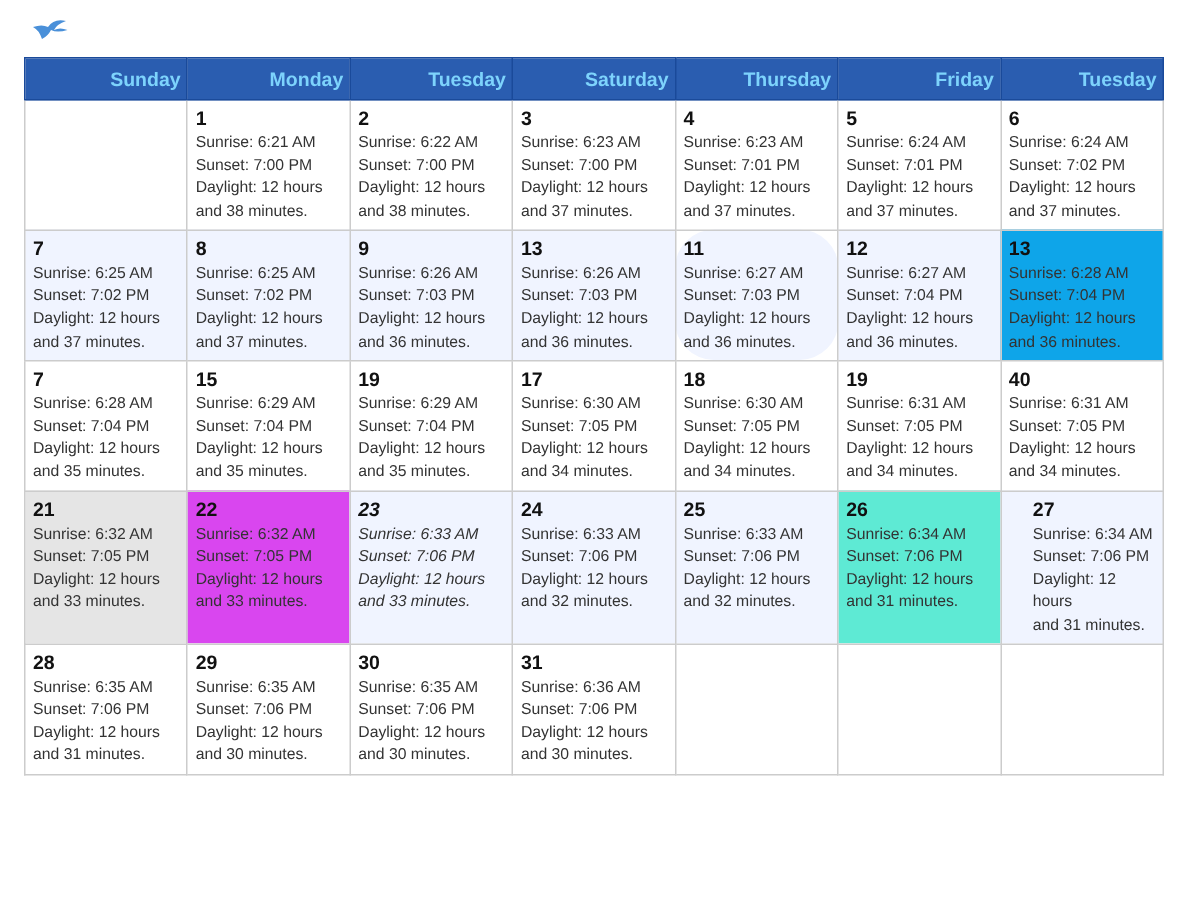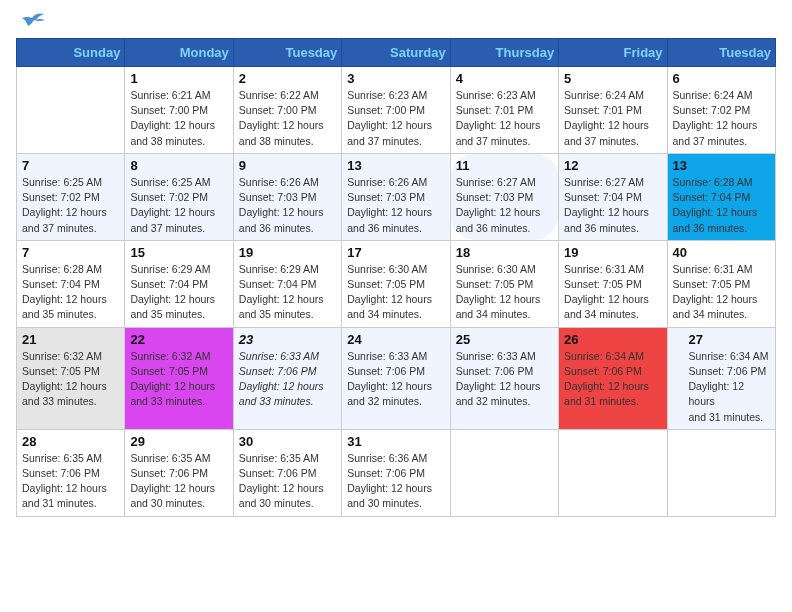--- a/index.html
+++ b/index.html
@@ -221,21 +221,21 @@
           <div class="day-info">Sunrise: 6:33 AM<br>Sunset: 7:06 PM<br>Daylight: 12 hours<br>and 33 minutes.</div>
         </td>
         <td style="background: rgb(240, 244, 255);">
           <span class="day-num">24</span>
           <div class="day-info">Sunrise: 6:33 AM<br>Sunset: 7:06 PM<br>Daylight: 12 hours<br>and 32 minutes.</div>
         </td>
         <td style="background: rgb(240, 244, 255);">
           <span class="day-num">25</span>
           <div class="day-info">Sunrise: 6:33 AM<br>Sunset: 7:06 PM<br>Daylight: 12 hours<br>and 32 minutes.</div>
         </td>
-        <td style="background: #ef4444;">
+        <td style="background: #5eead4;">
           <span class="day-num">26</span>
           <div class="day-info">Sunrise: 6:34 AM<br>Sunset: 7:06 PM<br>Daylight: 12 hours<br>and 31 minutes.</div>
         </td>
         <td style="background: rgb(240, 244, 255); padding-left: 21px;">
           <span class="day-num">27</span>
           <div class="day-info">Sunrise: 6:34 AM<br>Sunset: 7:06 PM<br>Daylight: 12 hours<br>and 31 minutes.</div>
         </td>
       </tr>
       <tr class="week-row">
         <td>

